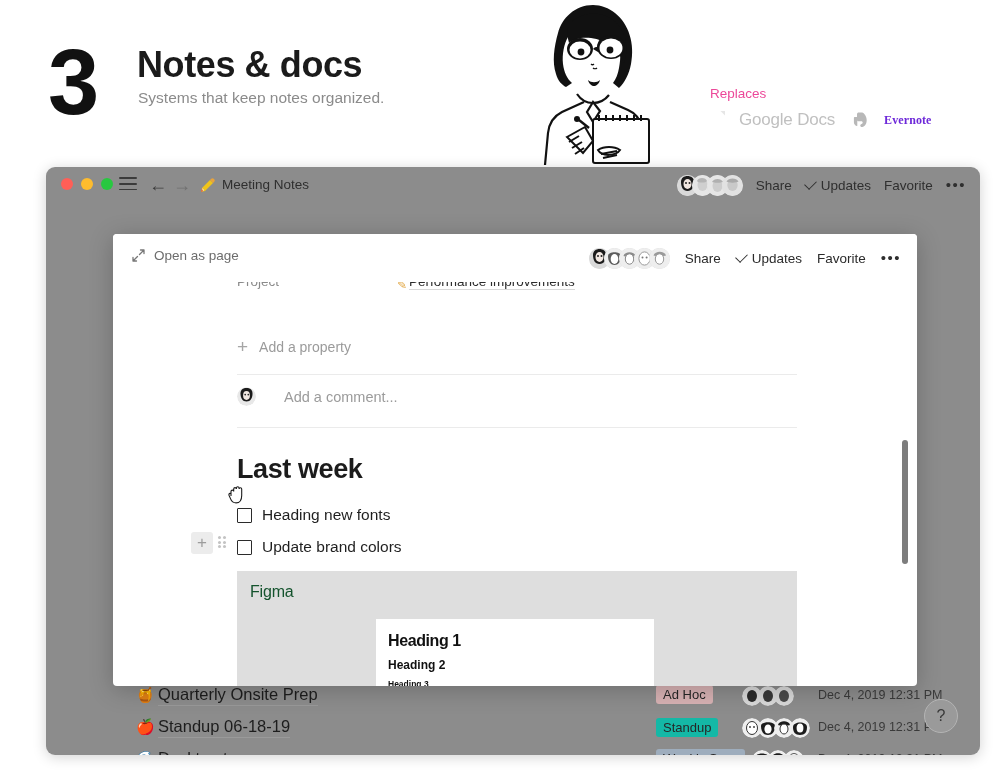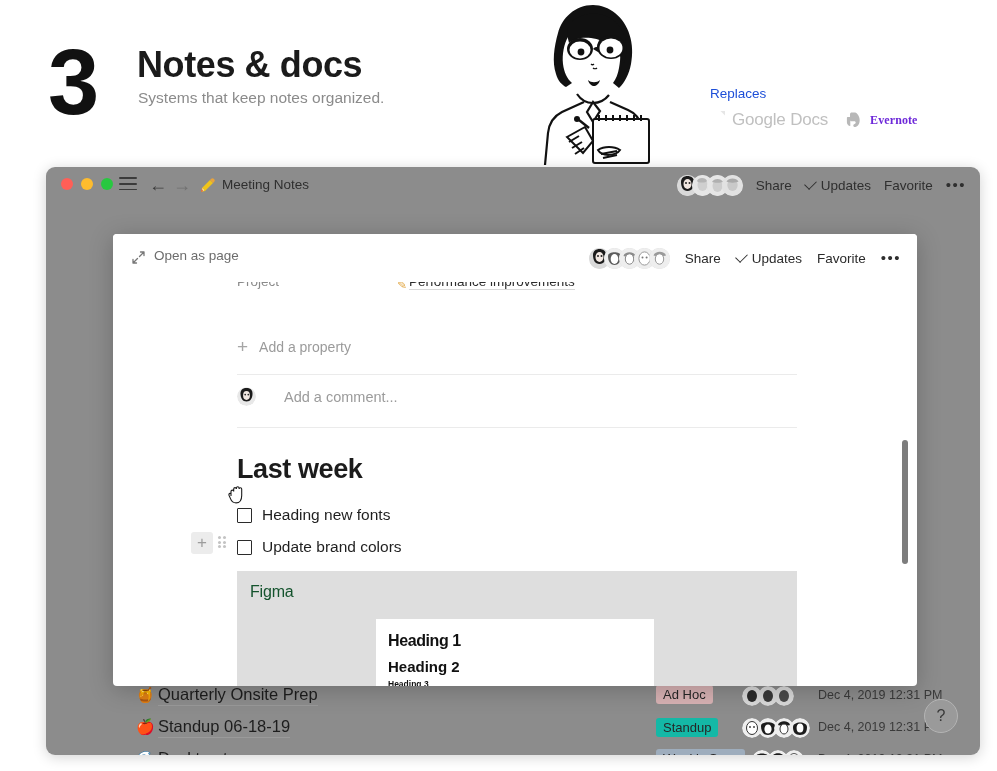--- a/index.html
+++ b/index.html
@@ -22,24 +22,24 @@
   .hero-title {
     position:absolute; left:137px; top:44px;
     font-size:36px; font-weight:bold; color:#1b1b1b; letter-spacing:-0.4px;
   }
   .hero-sub {
     position:absolute; left:138px; top:87px;
     font-size:15.5px; color:#8b8b8b; line-height:22px;
   }
   .replaces-label {
     position:absolute; left:710px; top:86px;
-    font-size:13.5px; color:#1d4ed8;
+    font-size:13.5px; color:#ec4899;
   }
   .replaces-row { position:absolute; left:710px; top:110px; display:flex; align-items:center; gap:18px; }
-  .replace-item { display:flex; align-items:center; gap:7px; }
+  .replace-item { display:flex; align-items:center; gap:14px; }
   .gdocs-icon { width:15px; height:19px; position:relative; }
   .gdocs-icon .sheet {
     width:15px; height:19px; background:#c9c9c9; border-radius:1px;
   }
   .gdocs-icon .fold {
     position:absolute; right:0; top:0; width:5px; height:5px;
     background:#e6e6e6; clip-path: polygon(0 0, 100% 100%, 100% 0);
   }
   .gdocs-icon .ln { position:absolute; left:3px; width:9px; height:1.4px; background:#fff; }
   .gdocs-text { font-size:17px; color:#c0c0c0; letter-spacing:-0.2px; }
@@ -93,21 +93,21 @@
     font-size:16px; display:flex; align-items:center; justify-content:center;
   }
 
   
   .modal {
     position:absolute; left:113px; top:234px; width:804px; height:452px;
     background:#fff; border-radius:4px; overflow:hidden;
     box-shadow: 0 4px 24px rgba(0,0,0,0.22);
   }
   .modal-head { position:absolute; left:0; top:0; width:804px; height:48px; background:#fff; z-index:4; }
-  .openpage { position:absolute; left:19px; top:14px; display:flex; align-items:flex-end; gap:9px; }
+  .openpage { position:absolute; left:19px; top:14px; display:flex; align-items:flex-start; gap:9px; }
   .expand-ico { width:13px; height:13px; position:relative; }
   .openpage-t { font-size:13.5px; color:#6d6d6d; }
   .modal-head-right { position:absolute; right:16px; top:0; height:48px; display:flex; align-items:center; gap:15px; }
   .mh-link { font-size:13.5px; color:#2b2b2b; }
 
   .modal-body { position:absolute; left:0; top:40px; width:804px; height:412px; overflow:hidden; }
 
   .proprow { position:absolute; left:124px; top:0px; width:600px; height:22px; overflow:hidden; }
   .propname { position:absolute; left:0; top:0; font-size:13.5px; color:#8a8a8a; }
   .propval { position:absolute; left:172px; top:0; font-size:13.5px; color:#2b2b2b; border-bottom:1px solid #d8d8d8;}
@@ -134,21 +134,21 @@
   .plusbtn { width:22px; height:22px; background:#ececec; border-radius:3px; display:flex; align-items:center; justify-content:center; color:#9c9c9c; font-size:17px; line-height:16px;}
   .griphandle { width:9px; height:14px; display:grid; grid-template-columns:repeat(2,3px); grid-template-rows:repeat(3,3px); gap:1.5px; }
   .griphandle i { width:3px; height:3px; background:#c3c3c3; border-radius:50%; }
 
   .cursor-hand { position:absolute; left:228px; top:483px; width:20px; height:22px; }
 
   .figma { position:absolute; left:124px; top:297px; width:560px; height:160px; background:#dedede; }
   .figma-t { position:absolute; left:13px; top:12px; font-size:16px; color:#14532d; letter-spacing:-0.2px;}
   .figcard { position:absolute; left:139px; top:48px; width:278px; height:112px; background:#fff; }
   .fh1 { position:absolute; left:12px; top:13px; font-size:16px; font-weight:bold; color:#111; letter-spacing:-0.4px;}
-  .fh2 { position:absolute; left:12px; top:39px; font-size:15px; font-weight:bold; color:#111; }
+  .fh2 { position:absolute; left:12px; top:39px; font-size:12px; font-weight:bold; color:#111; }
   .fh3 { position:absolute; left:12px; top:60px; font-size:8.5px; font-weight:bold; color:#111; }
 
   .scrollbar { position:absolute; right:9px; top:206px; width:6px; height:124px; background:#7d7d7d; border-radius:4px; z-index:5;}
 </style>
 </head>
 <body>
 
 <div id="root">
 
   <div class="hero">

